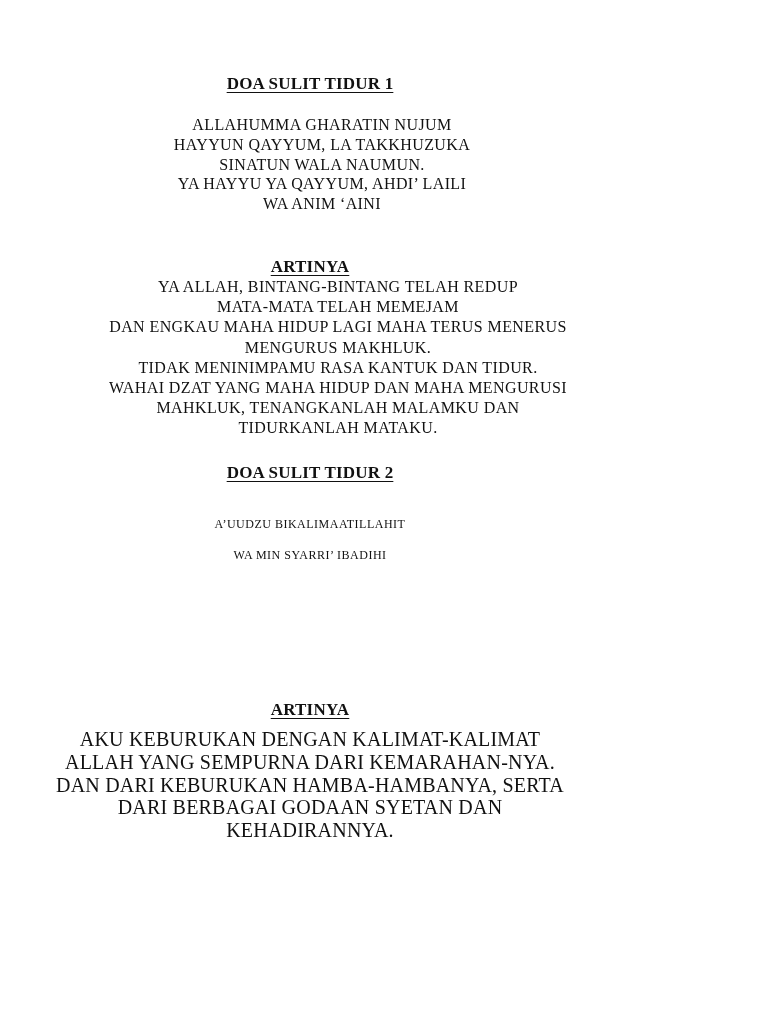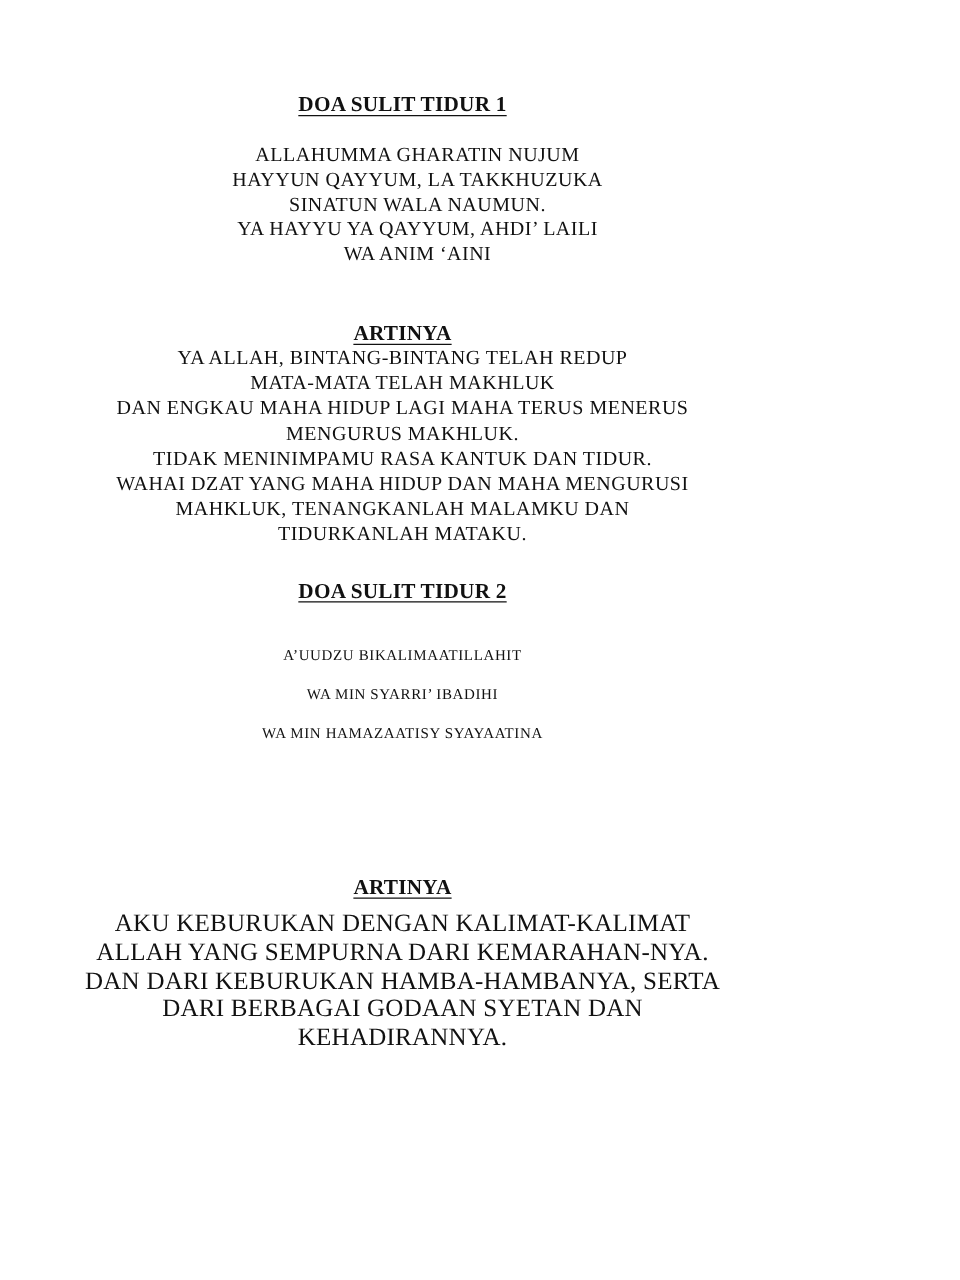--- a/index.html
+++ b/index.html
@@ -17,21 +17,21 @@
   }
   .page {
     position: absolute;
     left: 0;
     top: 0;
     width: 768px;
     height: 1024px;
   }
   .block {
     position: absolute;
-    left: 12px;
+    left: 0;
     width: 620px;
     text-align: center;
   }
   .heading {
     font-weight: bold;
     text-decoration: underline;
     text-decoration-thickness: 1px;
     text-underline-offset: 3px;
     font-size: 17px;
     line-height: 20px;
@@ -44,20 +44,21 @@
     margin-left: 12px;
   }
   .s1-body .line, .s2-body .line, .s2-trans .line, .s1-trans .line {
     display: block;
     white-space: nowrap;
   }
   .s1-trans {
     font-size: 16px;
     line-height: 20.2px;
     letter-spacing: 0.4px;
+    padding-left: 28px;
   }
   .s2-body {
     font-size: 12px;
     line-height: 31px;
     letter-spacing: 0.5px;
   }
   .s2-trans {
     font-size: 20px;
     line-height: 22.8px;
     letter-spacing: 0.2px;
@@ -75,35 +76,34 @@
     <span class="line">HAYYUN QAYYUM, LA TAKKHUZUKA</span>
     <span class="line">SINATUN WALA NAUMUN.</span>
     <span class="line">YA HAYYU YA QAYYUM, AHDI’ LAILI</span>
     <span class="line">WA ANIM ‘AINI</span>
   </div>
 
   <div class="block heading" style="top:257px;">ARTINYA</div>
 
   <div class="block s1-trans" style="top:277px;">
     <span class="line">YA ALLAH, BINTANG-BINTANG TELAH REDUP</span>
-    <span class="line">MATA-MATA TELAH MAKHLUK</span>
+    <span class="line">MATA-MATA TELAH MEMEJAM</span>
     <span class="line">DAN ENGKAU MAHA HIDUP LAGI MAHA TERUS MENERUS</span>
     <span class="line">MENGURUS MAKHLUK.</span>
     <span class="line">TIDAK MENINIMPAMU RASA KANTUK DAN TIDUR.</span>
     <span class="line">WAHAI DZAT YANG MAHA HIDUP DAN MAHA MENGURUSI</span>
     <span class="line">MAHKLUK, TENANGKANLAH MALAMKU DAN</span>
     <span class="line">TIDURKANLAH MATAKU.</span>
   </div>
 
   <div class="block heading" style="top:463px;">DOA SULIT TIDUR 2</div>
 
   <div class="block s2-body" style="top:509px;">
     <span class="line">A’UUDZU BIKALIMAATILLAHIT</span>
     <span class="line">WA MIN SYARRI’ IBADIHI</span>
-    <span class="line">WA MIN HAMAZAATISY SYAYAATINA</span>
   </div>
 
   <div class="block heading" style="top:700px;">ARTINYA</div>
 
   <div class="block s2-trans" style="top:728px;">
     <span class="line">AKU KEBURUKAN DENGAN KALIMAT-KALIMAT</span>
     <span class="line">ALLAH YANG SEMPURNA DARI KEMARAHAN-NYA.</span>
     <span class="line">DAN DARI KEBURUKAN HAMBA-HAMBANYA, SERTA</span>
     <span class="line">DARI BERBAGAI GODAAN SYETAN DAN</span>
     <span class="line">KEHADIRANNYA.</span>

